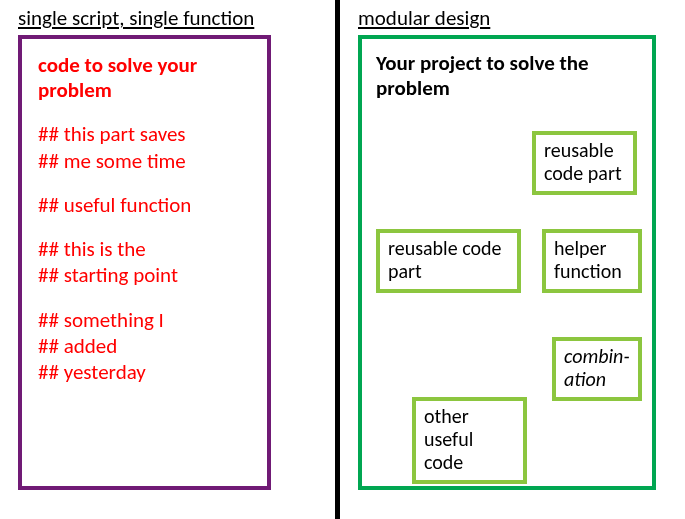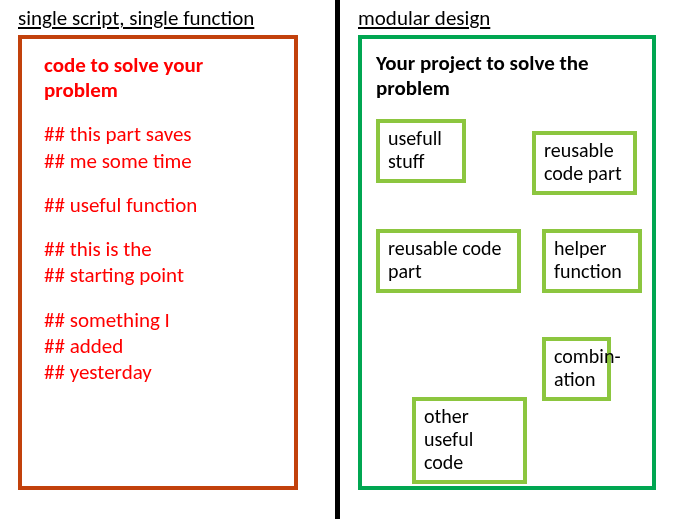--- a/index.html
+++ b/index.html
@@ -32,23 +32,23 @@
     padding: 5px 18px 10px 18px;
     position: relative;
   }
   .heading {
     font-size: 21px;
     text-decoration: underline;
     color: #000;
     margin-bottom: 0;
   }
   .orange-box {
-    border: 4px solid #c2410c;
-    padding: 14px 16px 16px 22px;
-    width: 280px;
+    border: 4px solid #701a75;
+    padding: 14px 16px 16px 16px;
+    width: 253px;
     height: 455px;
     margin-top: 4px;
   }
   .code-title {
     color: #ff0000;
     font-weight: bold;
     font-size: 21px;
     line-height: 1.2;
     margin-bottom: 18px;
   }
@@ -81,21 +81,21 @@
     line-height: 1.15;
     padding: 4px 8px 6px 8px;
     position: absolute;
     background: #fff;
   }
   
   .m-usefull   { left: 14px;  top: 80px;  width: 90px; }
   .m-reusable1 { left: 170px; top: 92px;  width: 105px; }
   .m-reusable2 { left: 14px;  top: 190px; width: 145px; }
   .m-helper    { left: 180px; top: 190px; width: 100px; }
-  .m-combin    { left: 180px; top: 298px; width: 69px; }
+  .m-combin    { left: 190px; top: 298px; width: 90px; font-style: italic; }
   .m-other     { left: 50px;  top: 358px; width: 115px; }
 </style>
 </head>
 <body>
 
 <div class="container">
 
   <div class="left-col">
     <div class="heading">single script, single function</div>
     <div class="orange-box">
@@ -110,21 +110,20 @@
 ## yesterday</div>
     </div>
   </div>
 
   <div class="divider"></div>
 
   <div class="right-col">
     <div class="heading">modular design</div>
     <div class="green-box">
       <div class="proj-title">Your project to solve the problem</div>
-      <div class="module m-usefull">usefull stuff</div>
       <div class="module m-reusable1">reusable code part</div>
       <div class="module m-reusable2">reusable code part</div>
       <div class="module m-helper">helper function</div>
       <div class="module m-combin">combin-ation</div>
       <div class="module m-other">other useful code</div>
     </div>
   </div>
 
 </div>
 

